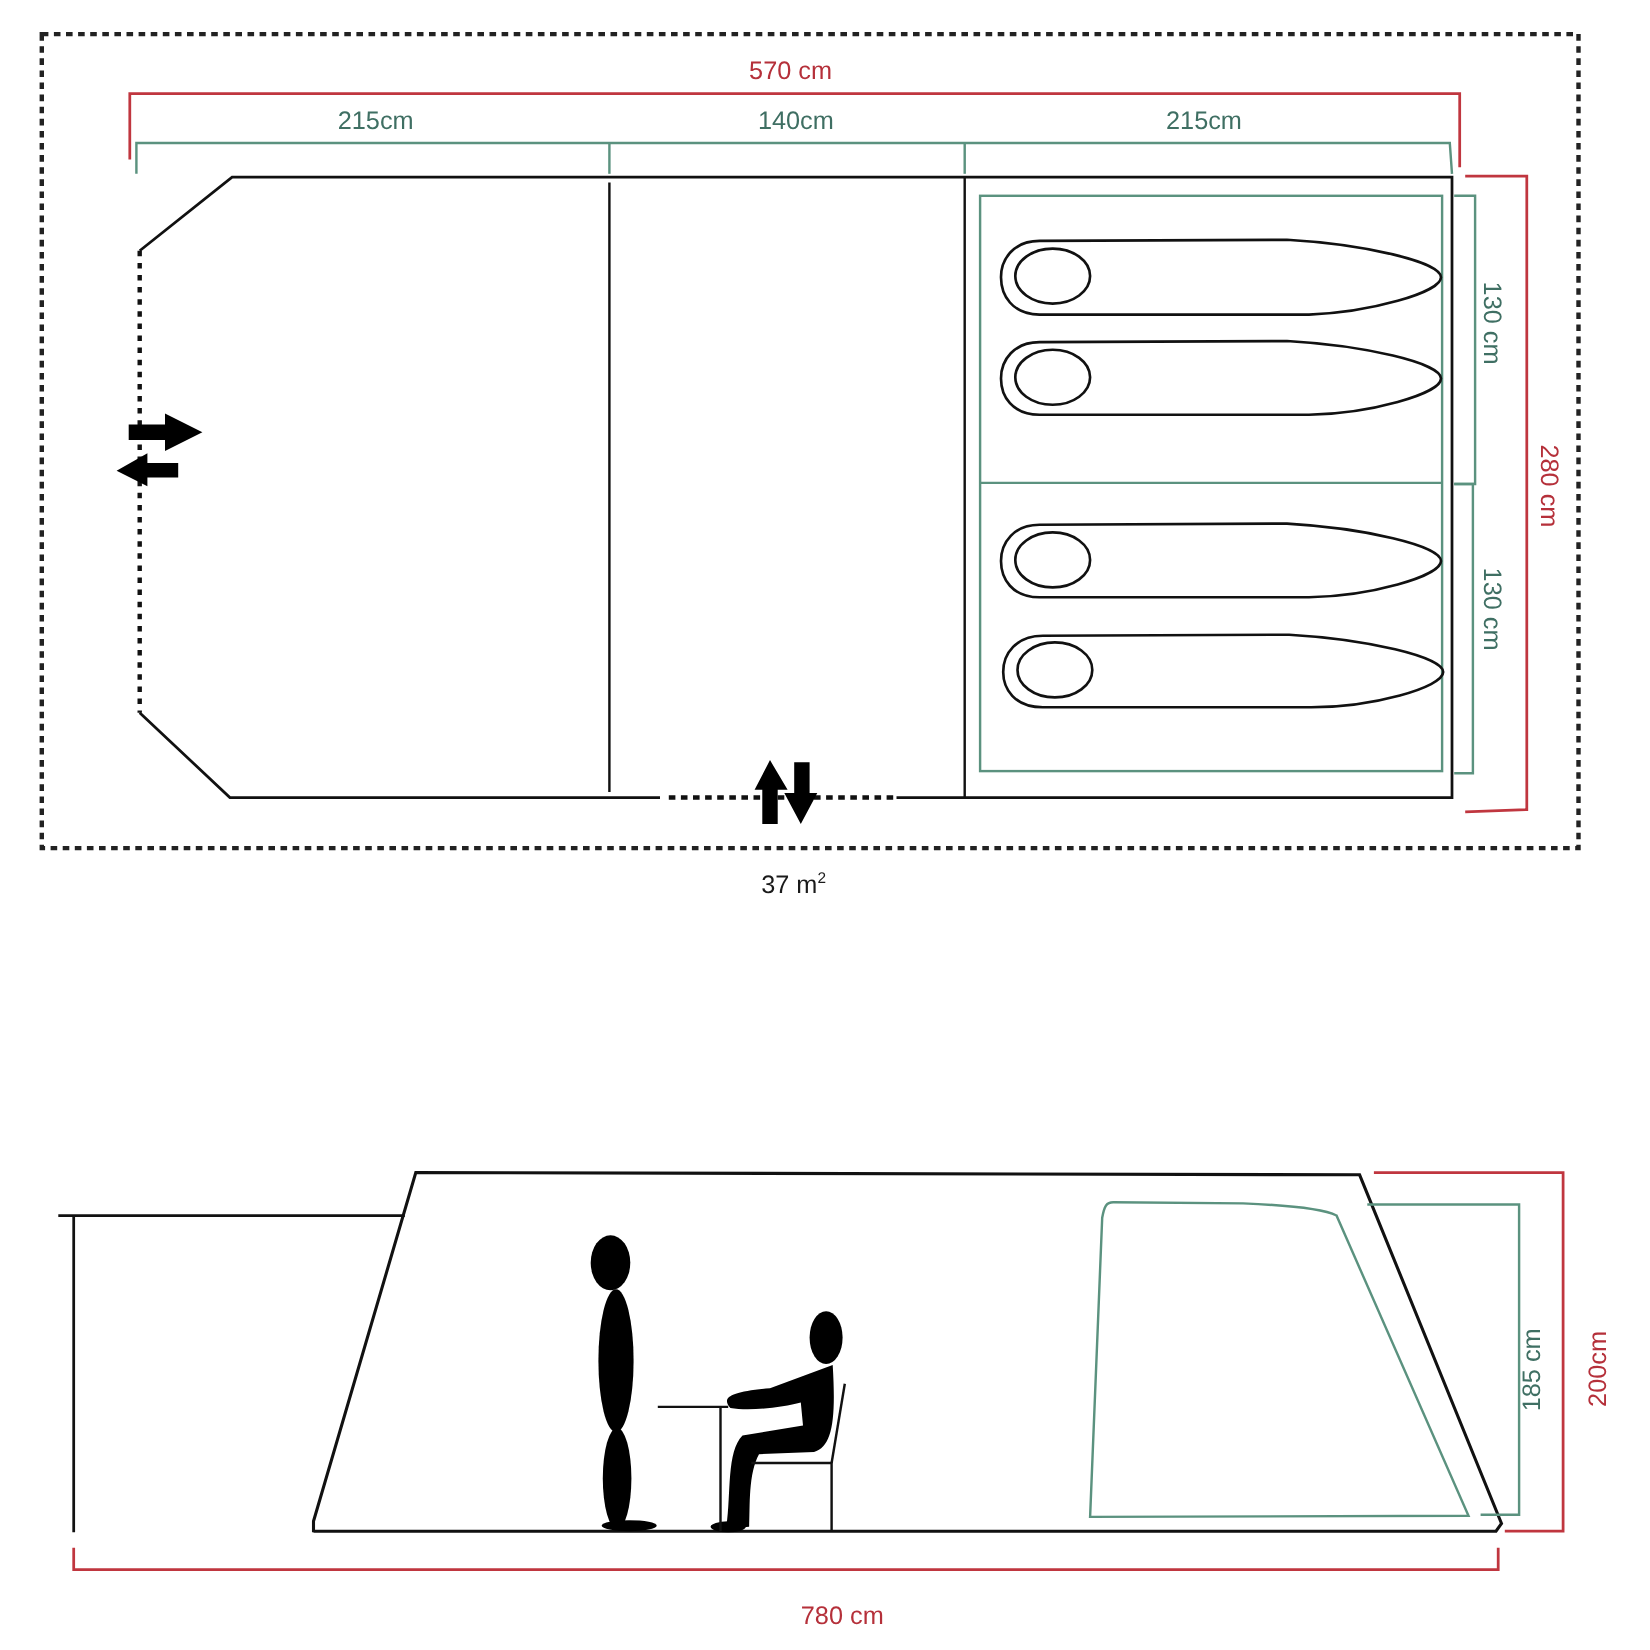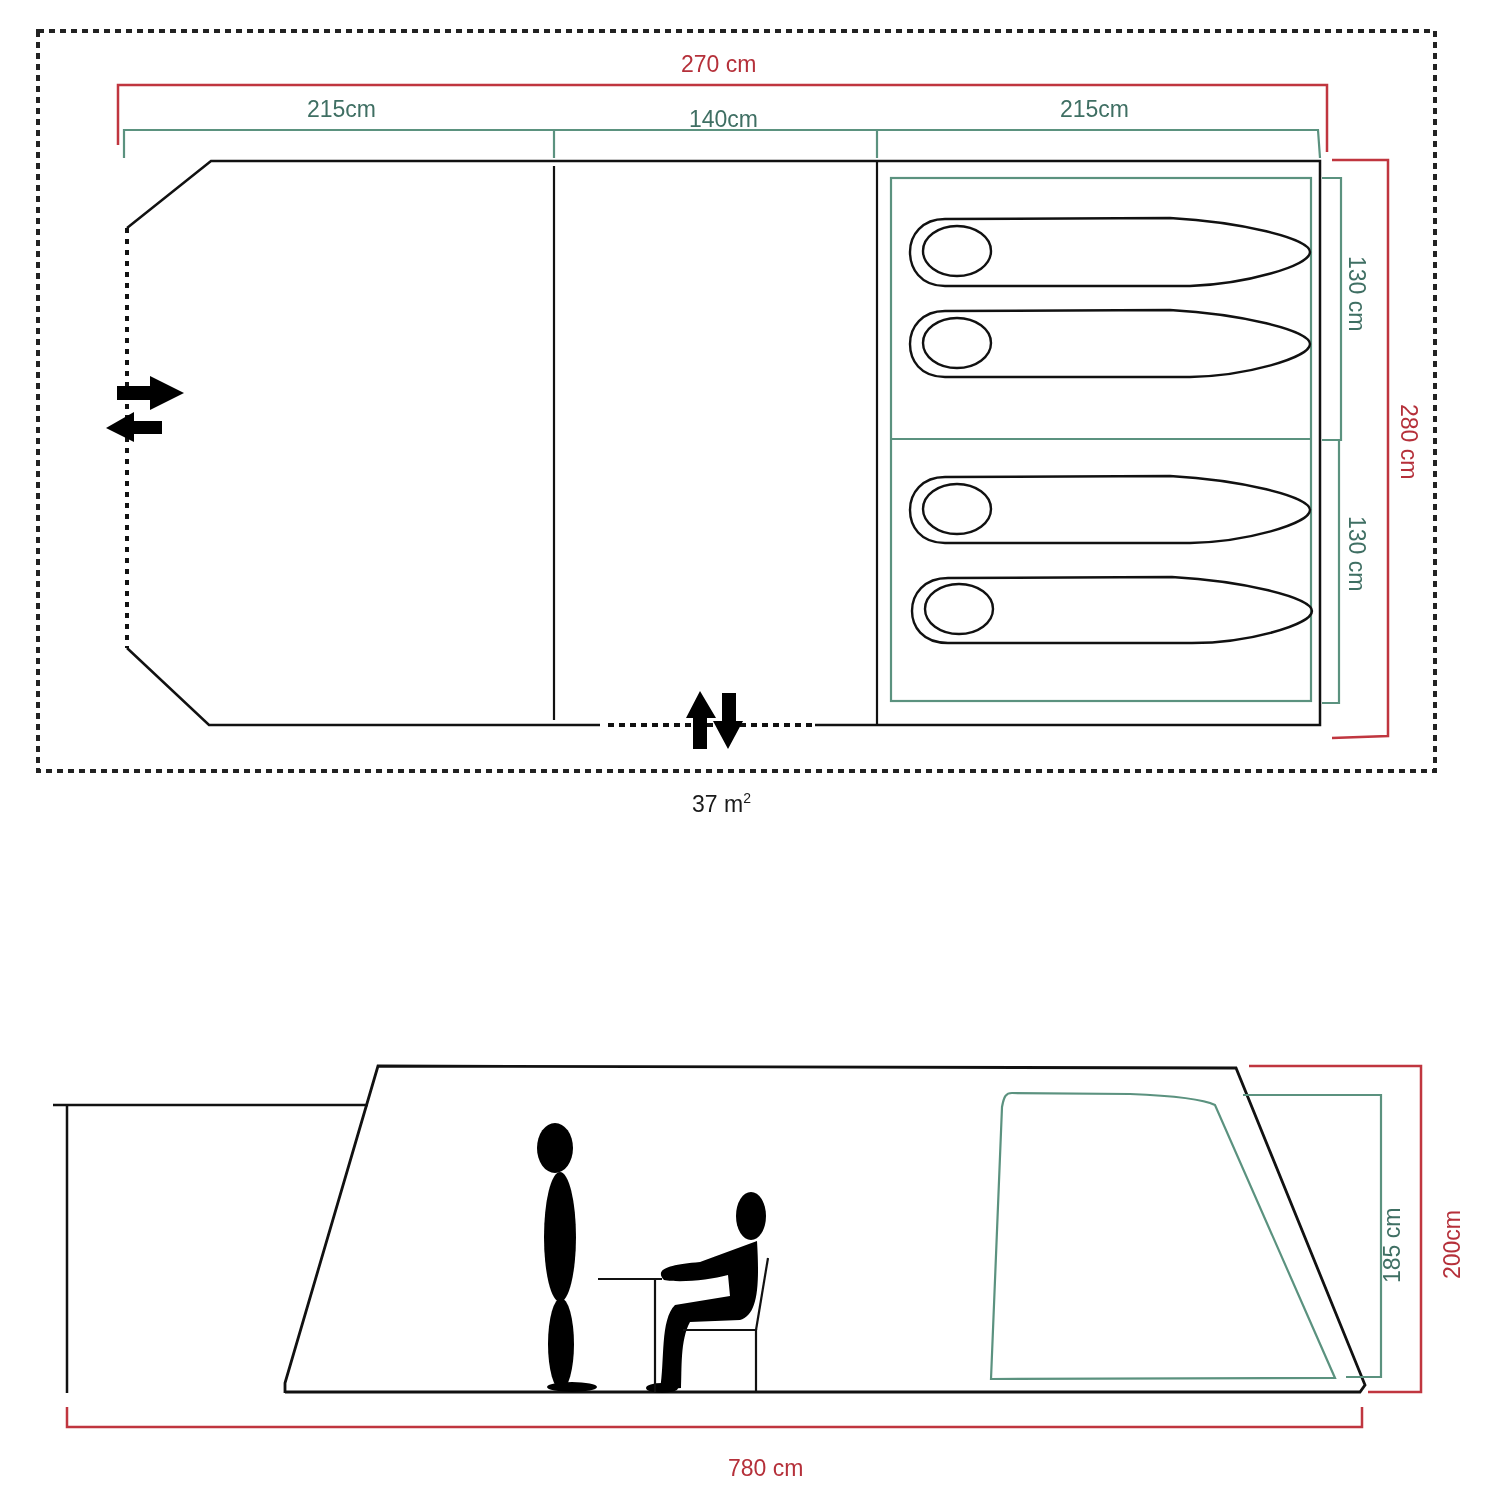--- a/index.html
+++ b/index.html
@@ -82,23 +82,23 @@
     <ellipse cx="662" cy="1388" rx="16" ry="5"></ellipse>
   </g>
   <g fill="none" stroke="#111" stroke-width="2.2">
     <line x1="598" y1="1279" x2="662" y2="1279"></line>
     <line x1="655" y1="1279" x2="655" y2="1392"></line>
     <polyline points="683,1330 756,1330 756,1392"></polyline>
     <line x1="756" y1="1330" x2="768" y2="1258"></line>
   </g>
 </svg>
 
-<div class="lbl red" style="left:681px;top:53px;">270 cm</div>
+<div class="lbl red" style="left:681px;top:53px;">570 cm</div>
 <div class="lbl green" style="left:307px;top:98px;">215cm</div>
-<div class="lbl green" style="left:689px;top:108px;">140cm</div>
+<div class="lbl green" style="left:689px;top:98px;">140cm</div>
 <div class="lbl green" style="left:1060px;top:98px;">215cm</div>
 
 <div class="lbl green rot" style="left:1368px;top:256px;">130 cm</div>
 <div class="lbl green rot" style="left:1368px;top:516px;">130 cm</div>
 <div class="lbl red rot" style="left:1420px;top:404px;">280 cm</div>
 
 <div class="lbl black" style="left:692px;top:791px;"><span>37 m</span><sup>2</sup></div>
 
 <div class="lbl green rotl" style="left:1381px;top:1283px;">185 cm</div>
 <div class="lbl red rotl" style="left:1441px;top:1279px;">200cm</div>

